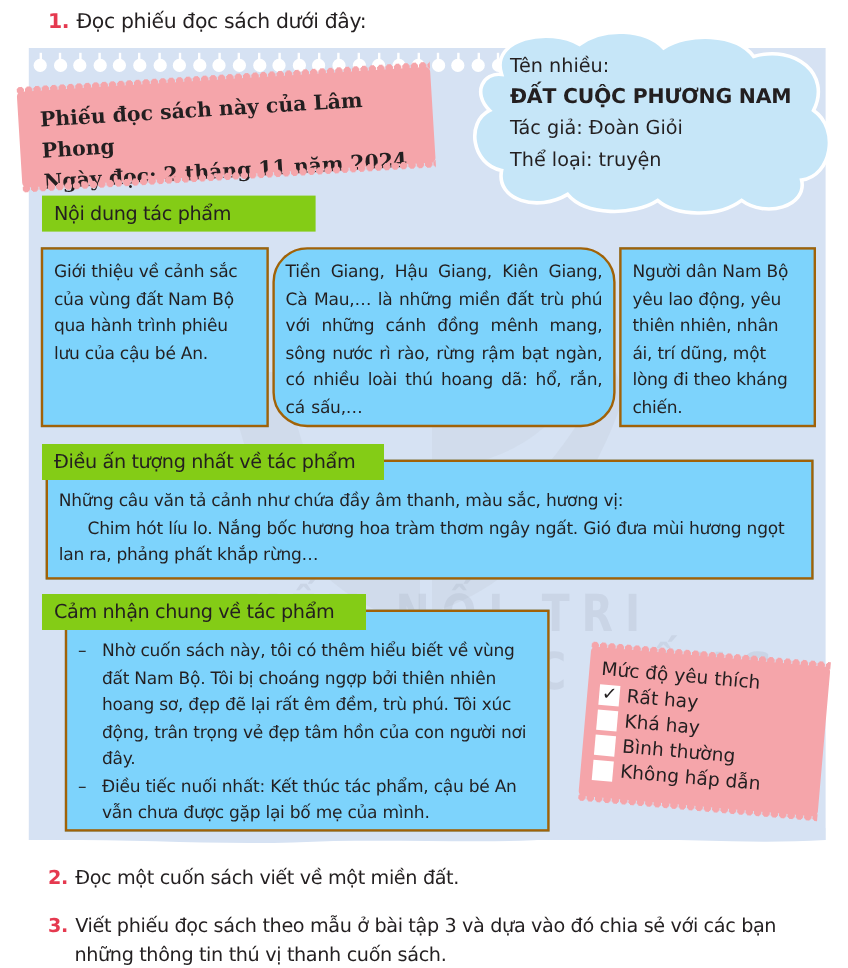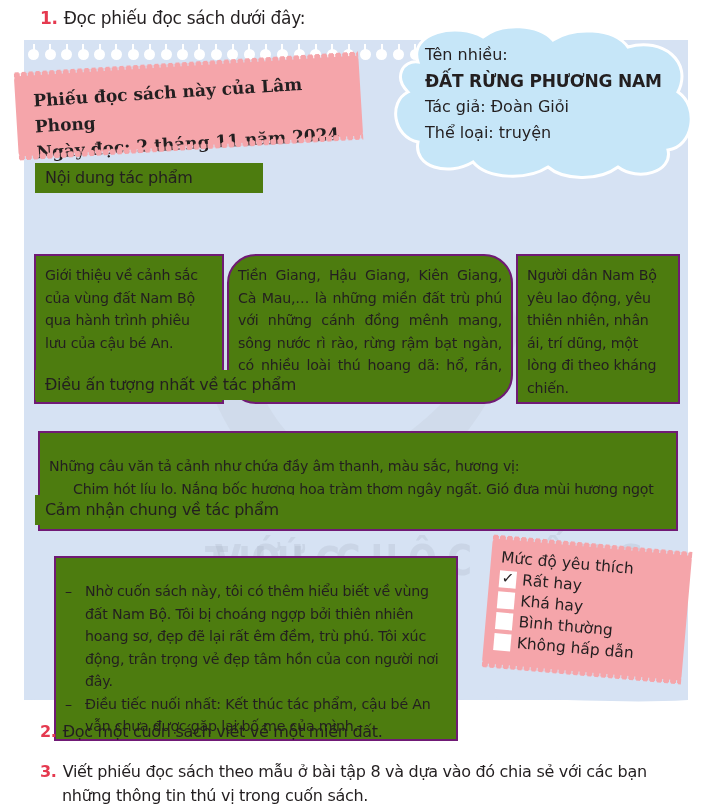--- a/index.html
+++ b/index.html
@@ -45,28 +45,27 @@
   #reader-label::before { top: -4px; }
   #reader-label::after { bottom: -4px; }
 
   
   #cloud { position: absolute; left: 388px; top: 22px; width: 312px; height: 160px; }
   #cloud-text { position: absolute; left: 425px; top: 42px; width: 260px; font-size: 16px; line-height: 26px; }
   #cloud-text .title { font-weight: bold; font-size: 17px; letter-spacing: -0.2px; }
 
   
   .tab {
-    position: absolute; background: #4d7c0f; height: 30px; padding: 0 10px;
+    position: absolute; background: #84cc16; height: 30px; padding: 0 10px;
     font-size: 16px; line-height: 30px; color: #231f20; letter-spacing: -0.3px;
   }
   .box {
-    position: absolute; border: 2px solid #701a75; background: #4d7c0f;
+    position: absolute; border: 2px solid #a16207; background: #7dd3fc;
     font-size: 14.2px; line-height: 22.5px; color: #231f20; padding: 8px 9px;
     letter-spacing: -0.2px;
-    margin-top: 48px;
   }
 
   #tab-content { left: 35px; top: 163px; width: 228px; }
   #box-c1 { left: 34px; top: 206px; width: 190px; height: 150px; }
   #box-c2 { left: 227px; top: 206px; width: 286px; height: 150px; text-align: justify; word-spacing: 1px; border-radius: 29px; }
   #box-c3 { left: 516px; top: 206px; width: 164px; height: 150px; }
 
   #tab-impress { left: 35px; top: 370px; width: 285px; }
   #box-impress { left: 38px; top: 383px; width: 640px; height: 100px; padding-top: 22px; font-size: 14.2px; }
   #box-impress .quote { text-indent: 24px; }
@@ -148,21 +147,21 @@
 <div id="reader-label">
   <div>Phiếu đọc sách này của Lâm Phong</div>
   <div>Ngày đọc: 2 tháng 11 năm 2024</div>
 </div>
 
 <svg id="cloud" viewBox="0 0 312 160">
   <path d="M30,40 C20,10 70,0 95,15 C115,0 150,2 165,18 C185,5 225,5 240,25 C275,15 305,40 290,70 C312,85 305,125 280,128 C285,150 250,160 230,145 C210,160 175,158 160,145 C140,158 100,158 85,140 C60,155 25,145 30,120 C5,115 0,80 20,70 C5,55 15,38 30,40 Z" fill="#c6e6f8" stroke="#ffffff" stroke-width="3"></path>
 </svg>
 <div id="cloud-text">
   <div>Tên nhiều:</div>
-  <div class="title">ĐẤT RỪNG PHƯƠNG NAM</div>
+  <div class="title">ĐẤT CUỘC PHƯƠNG NAM</div>
   <div>Tác giả: Đoàn Giỏi</div>
   <div>Thể loại: truyện</div>
 </div>
 
 <div id="tab-content" class="tab">Nội dung tác phẩm</div>
 <div id="box-c1" class="box">Giới thiệu về cảnh sắc của vùng đất Nam Bộ qua hành trình phiêu lưu của cậu bé An.</div>
 <div id="box-c2" class="box">Tiền Giang, Hậu Giang, Kiên Giang, Cà Mau,… là những miền đất trù phú với những cánh đồng mênh mang, sông nước rì rào, rừng rậm bạt ngàn, có nhiều loài thú hoang dã: hổ, rắn, cá sấu,…</div>
 <div id="box-c3" class="box">Người dân Nam Bộ yêu lao động, yêu thiên nhiên, nhân ái, trí dũng, một lòng đi theo kháng chiến.</div>
 
 <div id="box-impress" class="box">
@@ -195,15 +194,15 @@
     <span class="chk"></span>
     <span>Không hấp dẫn</span>
   </div>
 </div>
 
 <div id="q2" class="q-line">
   <span class="q-num">2.</span><span>Đọc một cuốn sách viết về một miền đất.</span>
 </div>
 
 <div id="q3" class="q-line">
-  <span class="q-num">3.</span><span>Viết phiếu đọc sách theo mẫu ở bài tập 8 và dựa vào đó chia sẻ với các bạn</span>
-  <span class="cont">những thông tin thú vị trong cuốn sách.</span>
+  <span class="q-num">3.</span><span>Viết phiếu đọc sách theo mẫu ở bài tập 3 và dựa vào đó chia sẻ với các bạn</span>
+  <span class="cont">những thông tin thú vị thanh cuốn sách.</span>
 </div>
 
 </body></html>

